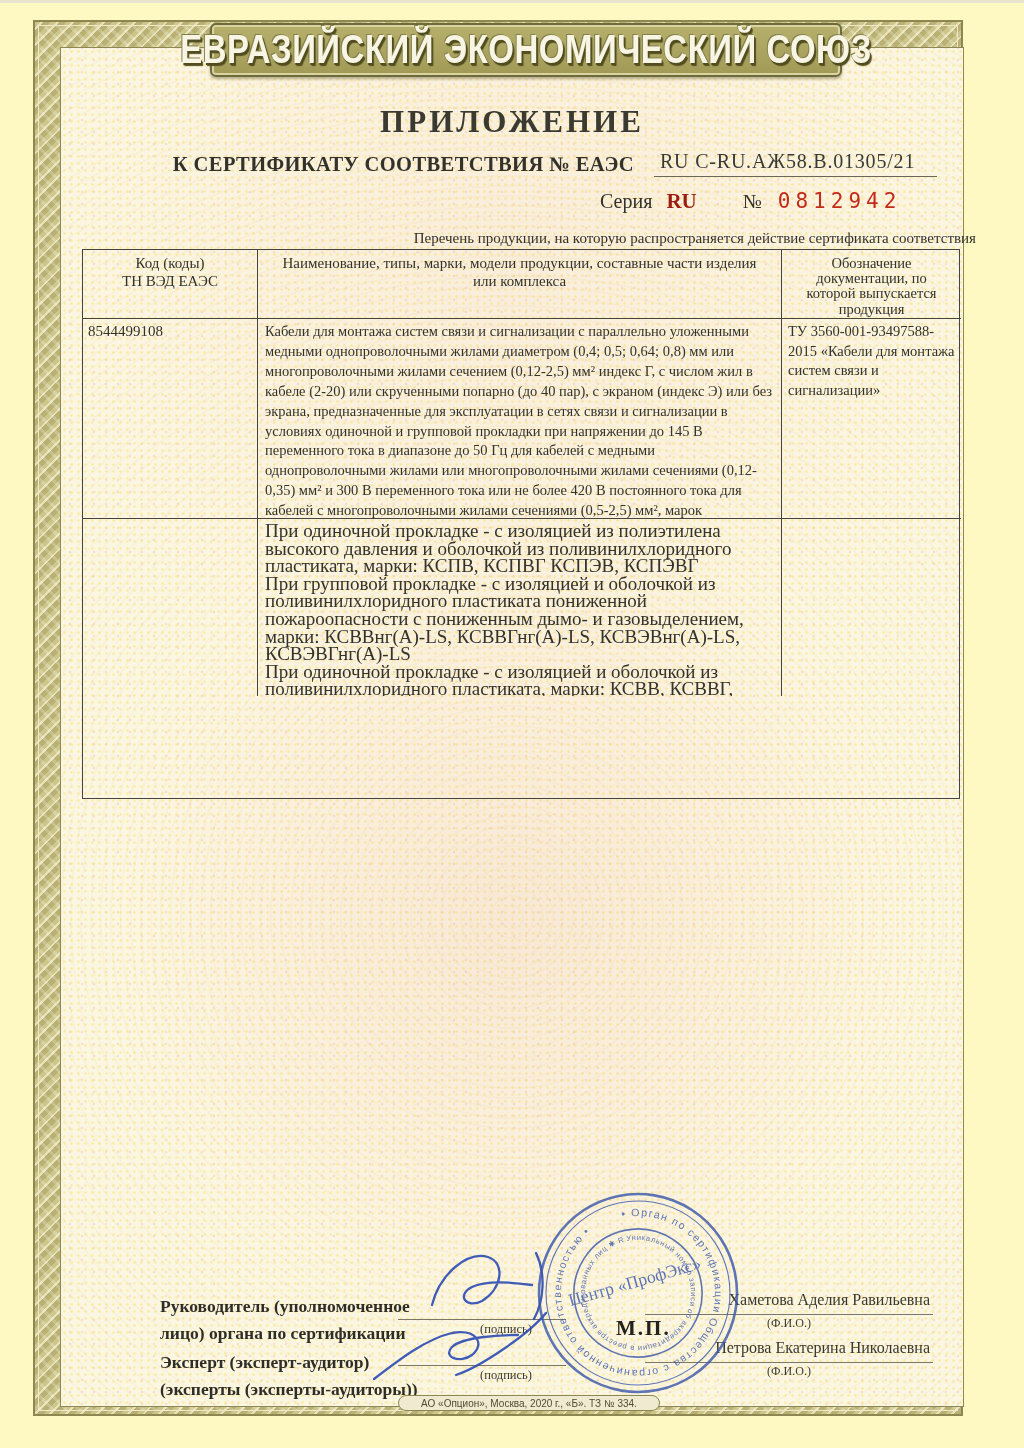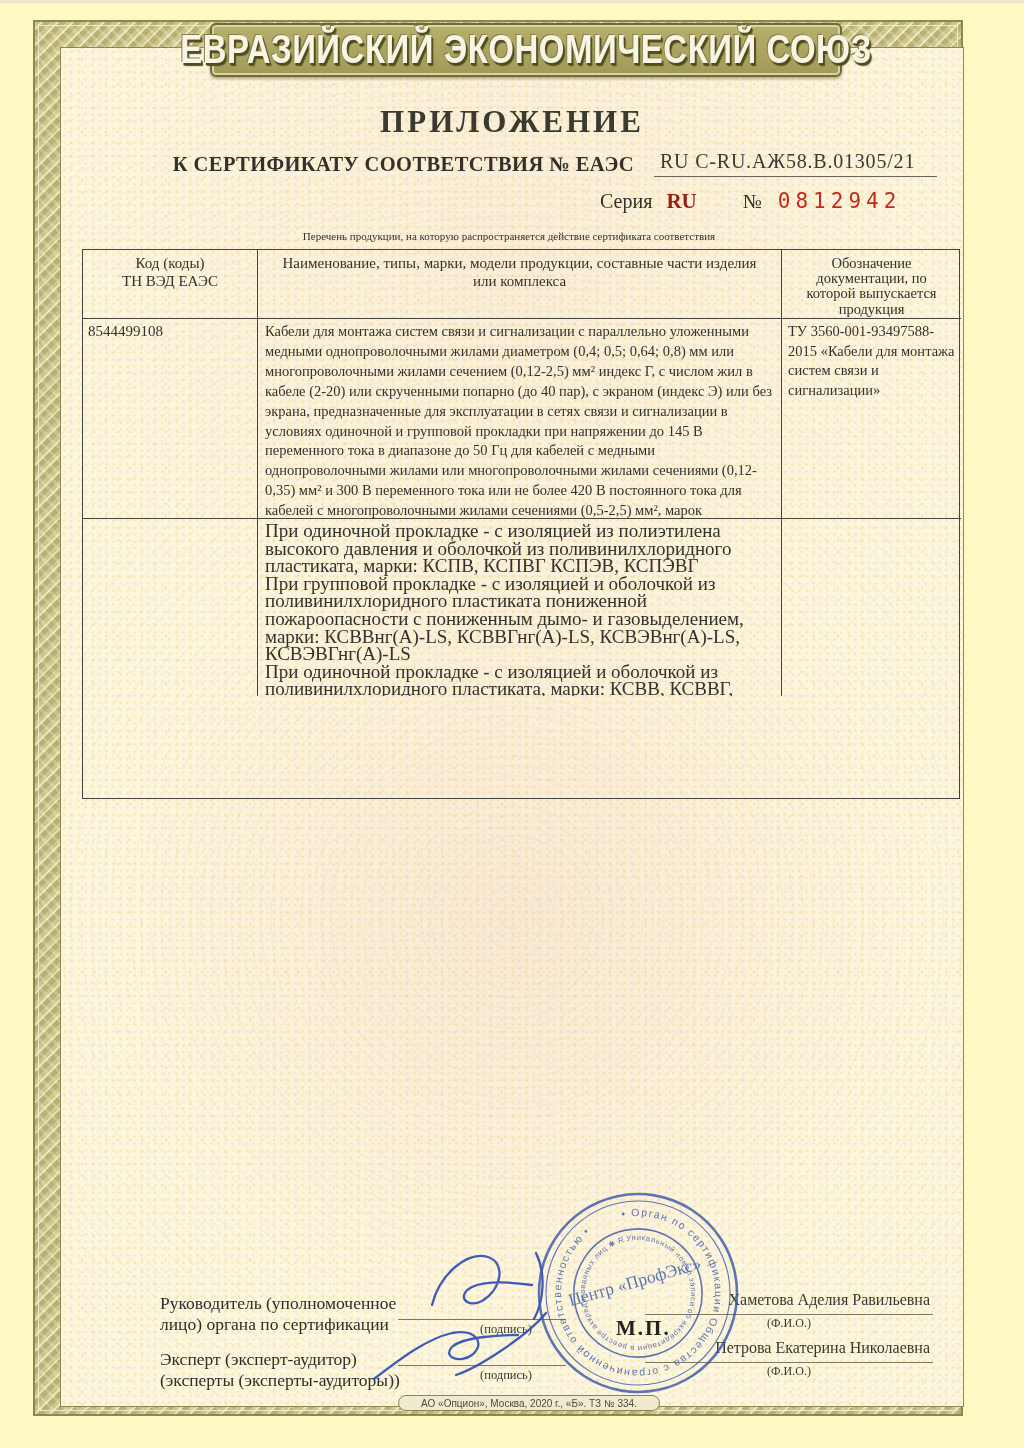--- a/index.html
+++ b/index.html
@@ -39,39 +39,39 @@
     justify-content:center;align-items:baseline;gap:20px;}
   .subtitle-label{font-weight:bold;font-size:20.5px;color:#32312a;letter-spacing:0.4px;white-space:nowrap;}
   .cert-number{font-size:20px;color:#3a3a33;border-bottom:1.5px solid #6a675a;
     padding:0 22px 3px 6px;letter-spacing:0.8px;position:relative;top:-3px;white-space:nowrap;}
   .series{position:absolute;top:186px;left:600px;display:flex;align-items:baseline;}
   .series-label{font-size:20px;color:#32312a;}
   .series-value{font-weight:bold;font-size:21px;color:#9c1c13;margin-left:14px;}
   .num-sign{font-size:20px;color:#32312a;margin-left:46px;}
   .form-number{font-family:"DejaVu Sans Mono",monospace;font-size:21px;color:#c32a1a;
     letter-spacing:5px;margin-left:16px;}
-  .tbl-caption{position:absolute;top:227px;left:70px;width:878px;text-align:center;
-    font-size:11px;color:#33322b;}
+  .tbl-caption{position:absolute;top:227px;left:98px;width:878px;text-align:right;
+    font-size:15px;color:#33322b;}
   
   .ptable{position:absolute;left:82px;top:246px;width:878px;height:550px;box-sizing:border-box;
     display:grid;grid-template-columns:175px 524px 179px;grid-template-rows:69px 200px 177px;
     border:1.5px solid #45443a;}
   .cell{box-sizing:border-box;color:#33322b;overflow:hidden;}
   .br{border-right:1.2px solid #45443a;}
   .bb{border-bottom:1.2px solid #45443a;}
   .hcell{padding:5px 6px;text-align:center;font-size:15px;line-height:17.5px;white-space:pre-line;}
   .hcell.small{font-size:14.5px;line-height:15.2px;padding-top:6px;}
   .code-cell{padding:4px 5px;font-size:15px;}
   .name-cell{padding:3px 8px 3px 7px;font-size:14.5px;line-height:19.9px;text-align:left;}
   .doc-cell{padding:3px 6px;font-size:14.5px;line-height:19.5px;}
   .marks-cell{padding:3px 8px 3px 7px;font-size:19px;line-height:17.6px;}
   .marks-cell p{margin:0;}
   
-  .sig-label{position:absolute;font-weight:normal;font-size:17.5px;color:#2f2e26;
-    line-height:21px;white-space:pre-line;}
+  .sig-label{position:absolute;font-weight:bold;font-size:17.5px;color:#2f2e26;
+    line-height:27px;white-space:pre-line;}
   .line{position:absolute;border-top:1px solid #7a7668;height:0;}
   .under-cap{position:absolute;text-align:center;font-size:12.5px;color:#3c3a30;}
   .fio-name{position:absolute;text-align:right;font-size:16px;color:#3a382e;white-space:nowrap;}
   .mp{position:absolute;left:616px;top:1313px;font-weight:bold;font-size:21px;
     color:#23221c;letter-spacing:2px;}
   .stamp{position:absolute;left:532px;top:1184px;opacity:0.82;transform:rotate(-12deg);}
   .sigs{position:absolute;left:360px;top:1240px;}
   .imprint{position:absolute;left:398px;top:1392px;width:262px;height:16px;box-sizing:border-box;
     background:#f0ead0;border:1px solid #8c8752;border-radius:9px;
     display:flex;align-items:center;justify-content:center;

